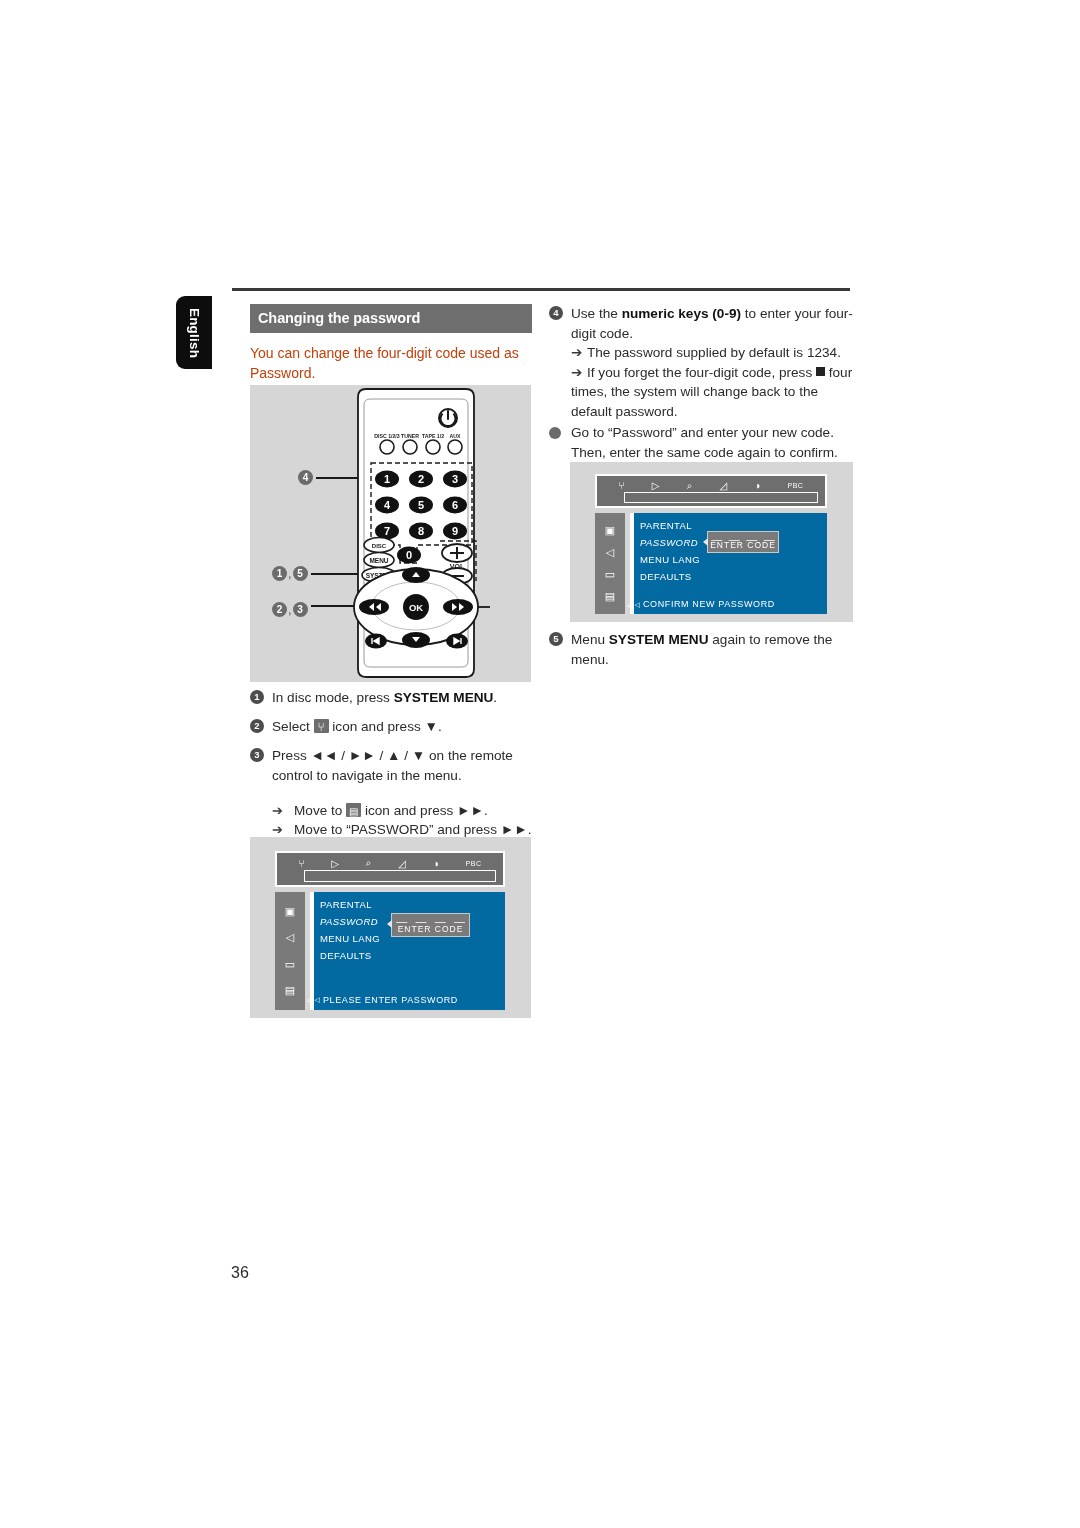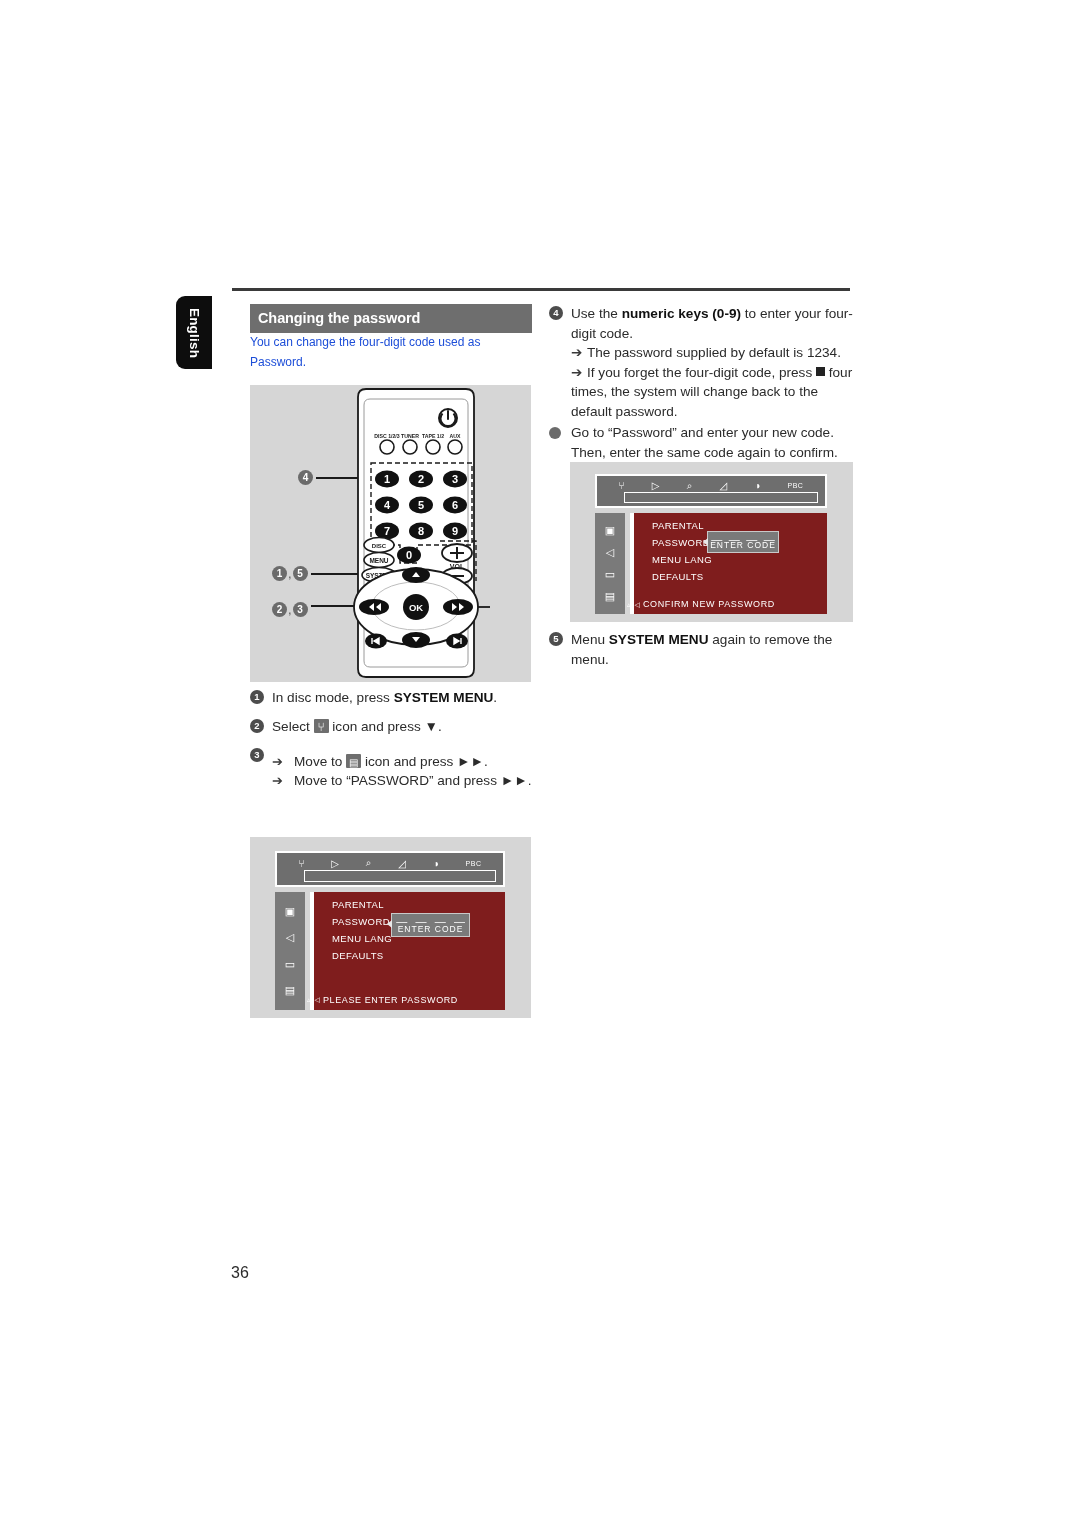--- a/index.html
+++ b/index.html
@@ -34,21 +34,21 @@
 
   
   .col-left{position:absolute;left:250px;top:304px;width:282px;}
   .col-right{position:absolute;left:549px;top:304px;width:305px;}
 
   .section-bar{
     background:#6e6e6e;color:#ffffff;font-size:14.5px;font-weight:bold;
     padding:6px 8px 7px 8px;letter-spacing:-0.1px;
   }
   .body-text{
-    font-size:12px;line-height:19.5px;color:#1d4ed8;
+    font-size:14px;line-height:19.5px;color:#c2410c;margin-top:11px;
   }
 
   
   .figure{background:#d6d6d6;position:relative;}
   #fig-remote{position:absolute;left:250px;top:385px;width:281px;height:297px;}
   #fig-osd-bottom{position:absolute;left:250px;top:837px;width:281px;height:181px;}
   #fig-osd-top{position:absolute;left:570px;top:462px;width:283px;height:160px;}
 
   
   .steps{position:absolute;left:250px;top:688px;width:290px;}
@@ -111,25 +111,25 @@
   }
   .osd-body{position:absolute;display:flex;}
   .osd-side{
     width:30px;background:#7a7a7a;display:flex;flex-direction:column;
     align-items:center;justify-content:space-around;color:#ffffff;font-size:11px;
     padding:6px 0;box-sizing:border-box;
   }
   .osd-gap{width:5px;background:#d6d6d6;}
   .osd-bar2{width:4px;background:#ffffff;}
   .osd-main{
-    flex:1;background:#7f1d1d;position:relative;color:#ffffff;
-    padding:7px 0 0 18px;box-sizing:border-box;
+    flex:1;background:#0369a1;position:relative;color:#ffffff;
+    padding:7px 0 0 6px;box-sizing:border-box;
   }
   .osd-item{font-size:9.5px;letter-spacing:0.4px;margin-bottom:6px;line-height:11px;}
-  .osd-item.hl{color:#ffffff;}
+  .osd-item.hl{color:#ffffff;font-style:italic;}
   .osd-status{
     position:absolute;left:9px;bottom:5px;font-size:9px;letter-spacing:0.6px;
   }
   .code-box{
     position:absolute;border:1.5px solid #c9c9c9;box-sizing:border-box;
     background:#7a7a7a;
   }
   .code-dashes{
     position:absolute;left:0;right:0;top:3px;display:flex;justify-content:space-around;
     color:#ffffff;font-size:11px;line-height:8px;
@@ -276,20 +276,21 @@
     <div class="step">
       <span class="num">1</span>
       <span>In disc mode, press </span><b>SYSTEM MENU</b><span>.</span>
     </div>
     <div class="step">
       <span class="num">2</span>
       <span>Select </span><span class="chip tools"></span><span> icon and press ▼.</span>
     </div>
     <div class="step">
       <span class="num">3</span>
+      <span>Press ◄◄ / ►► / ▲ / ▼ on the remote control to navigate in the menu.</span>
     </div>
     <div style="height:6px"></div>
     <div class="arrow-line" style="padding-left:44px">
       <span class="ar" style="left:22px">➔</span>
       <span>Move to </span><span class="chip tv"></span><span> icon and press ►►.</span>
     </div>
     <div class="arrow-line" style="padding-left:44px">
       <span class="ar" style="left:22px">➔</span>
       <span>Move to “PASSWORD” and press ►►.</span>
     </div>

